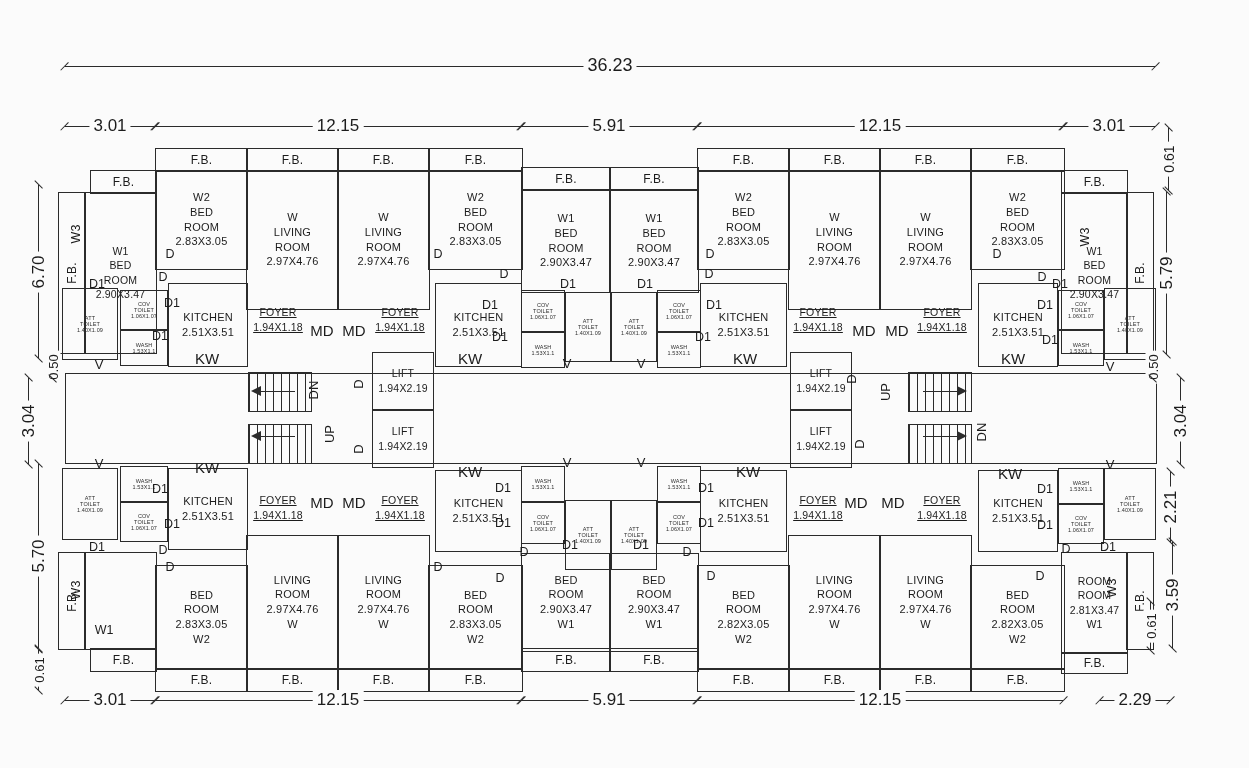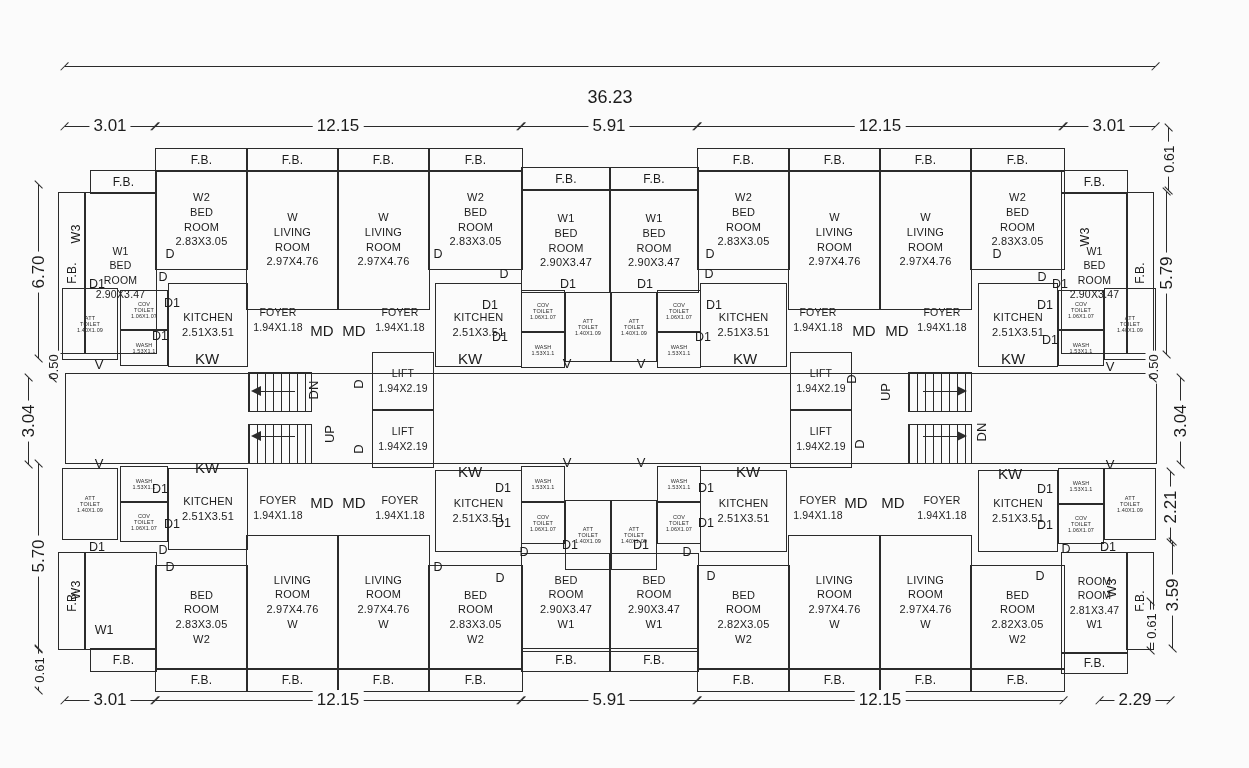--- a/index.html
+++ b/index.html
@@ -1,21 +1,21 @@
 <!DOCTYPE html>
 <html><head>
 <meta charset="utf-8">
 <style>
   html,body{margin:0;padding:0;background:#fbfbfb;}
   .plan{position:relative;width:1249px;height:768px;background:#fbfbfb;overflow:hidden;
         font-family:"Liberation Sans",sans-serif;color:#1c1c1c;}
   .box{position:absolute;border:1.6px solid #2b2b2b;display:flex;align-items:center;justify-content:center;
        text-align:center;font-size:11px;line-height:1.25;letter-spacing:.2px;}
   .box .stack div{padding:.5px 0;white-space:nowrap;}
-  .box.nb{border:none;}
+  .box.nb{border:none;text-decoration:underline;}
   .box.rot .stack{transform:rotate(-90deg);}
   .box.tiny{font-size:5.5px;line-height:1.12;color:#2e2e2e;letter-spacing:.1px;}
   .box.tiny .stack div{padding:0;}
   .txt{position:absolute;white-space:nowrap;font-size:12.5px;transform:translate(-50%,-50%);}
   .txt.rot{transform:translate(-50%,-50%) rotate(-90deg);}
   .dim{position:absolute;}
   .dim.h{border-top:1.4px solid #2b2b2b;}
   .dim.v{border-left:1.4px solid #2b2b2b;}
   .dim.h::before,.dim.h::after{content:"";position:absolute;width:1.4px;height:11px;background:#2b2b2b;
        top:-6px;transform:rotate(45deg);}
@@ -721,21 +721,21 @@
     <div class="txt" style="left: 1110px; top: 464px; font-size: 13px;">V</div>
     <div class="txt" style="left: 322px; top: 502px; font-size: 15px;">MD</div>
     <div class="txt" style="left: 354px; top: 502px; font-size: 15px;">MD</div>
     <div class="txt" style="left: 856px; top: 502px; font-size: 15px;">MD</div>
     <div class="txt" style="left: 893px; top: 502px; font-size: 15px;">MD</div>
     <div class="txt" style="left: 207px; top: 467px; font-size: 15px;">KW</div>
     <div class="txt" style="left: 470px; top: 471px; font-size: 15px;">KW</div>
     <div class="txt" style="left: 748px; top: 471px; font-size: 15px;">KW</div>
     <div class="txt" style="left: 1010px; top: 473px; font-size: 15px;">KW</div>
     <div class="dim h" style="left: 65px; top: 66px; width: 1090px;">
-      <div class="lab" style="font-size: 18px; margin-top: 32px;">36.23</div>
+      <div class="lab" style="font-size: 18px;">36.23</div>
     </div>
     <div class="dim h" style="left: 65px; top: 126px; width: 90px;">
       <div class="lab">3.01</div>
     </div>
     <div class="dim h" style="left: 155px; top: 126px; width: 366px;">
       <div class="lab">12.15</div>
     </div>
     <div class="dim h" style="left: 521px; top: 126px; width: 176px;">
       <div class="lab">5.91</div>
     </div>

